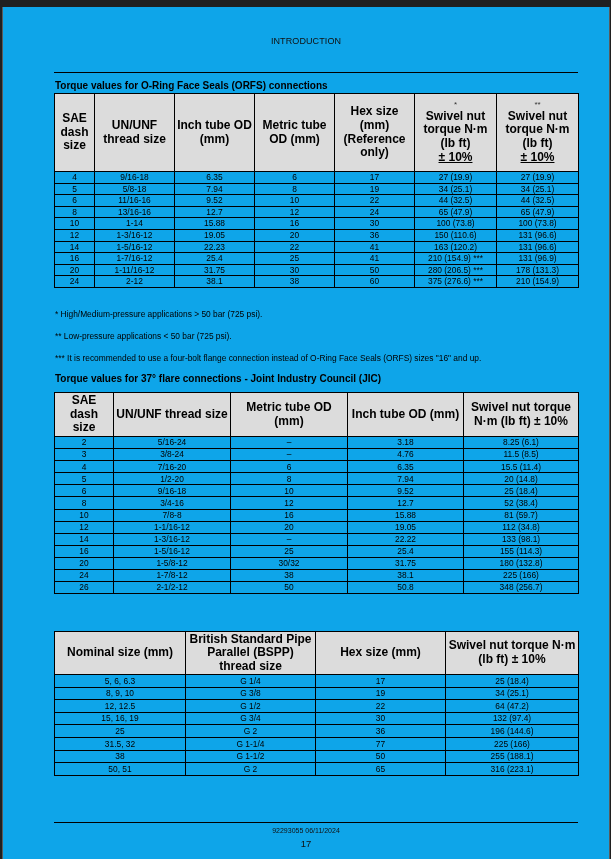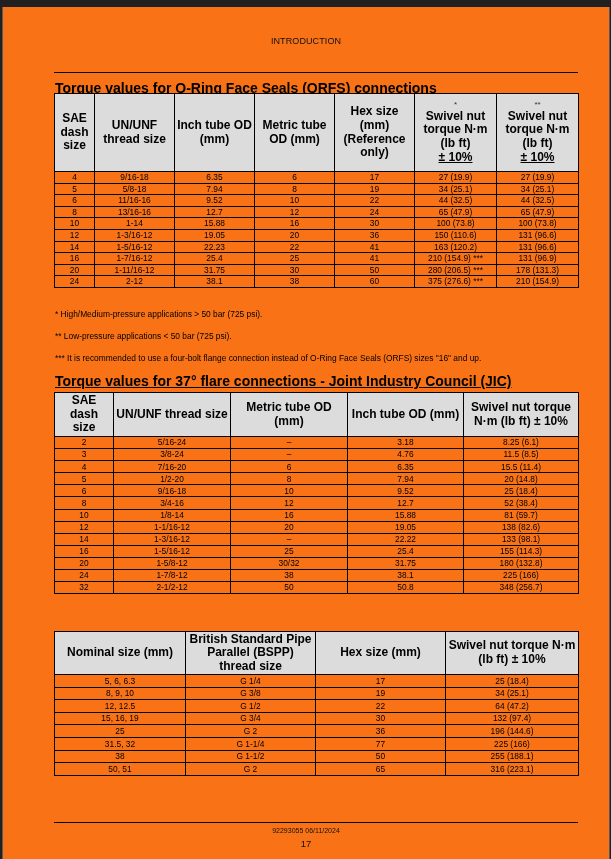--- a/index.html
+++ b/index.html
@@ -7,46 +7,45 @@
     width: 611px; height: 859px;
     background: #202020;
     font-family: "Liberation Sans", sans-serif;
     overflow: hidden;
     position: relative;
   }
   .page {
     position: absolute;
     left: 2px; top: 7px;
     width: 606px; height: 852px;
-    background: #f97316;
+    background: #0ea5e9;
     border-left: 1px solid #5a5a5a;
     border-right: 1px solid #5a5a5a;
   }
   .header-title {
     position: absolute;
     top: 29px; left: 0; right: 0;
     text-align: center;
     font-size: 9px;
     color: #111;
     letter-spacing: 0.1px;
   }
   .top-rule {
     position: absolute;
     left: 51px; width: 524px;
     top: 65px; height: 0;
     border-top: 1px solid #000;
   }
   .caption {
     position: absolute;
     left: 52px;
-    font-size: 14px;
+    font-size: 10px;
     font-weight: bold;
     color: #000;
     white-space: nowrap;
-    text-decoration: underline;
   }
   table.tq {
     position: absolute;
     border-collapse: collapse;
     table-layout: fixed;
     font-size: 8.4px;
     color: #000;
   }
   table.tq th {
     background: #dcdcdc;
@@ -303,31 +302,31 @@
         </tr>
         <tr>
           <td>8</td>
           <td>3/4-16</td>
           <td>12</td>
           <td>12.7</td>
           <td>52 (38.4)</td>
         </tr>
         <tr>
           <td>10</td>
-          <td>1/8-14</td>
+          <td>7/8-8</td>
           <td>16</td>
           <td>15.88</td>
           <td>81 (59.7)</td>
         </tr>
         <tr>
           <td>12</td>
           <td>1-1/16-12</td>
           <td>20</td>
           <td>19.05</td>
-          <td>138 (82.6)</td>
+          <td>112 (34.8)</td>
         </tr>
         <tr>
           <td>14</td>
           <td>1-3/16-12</td>
           <td>–</td>
           <td>22.22</td>
           <td>133 (98.1)</td>
         </tr>
         <tr>
           <td>16</td>
@@ -344,21 +343,21 @@
           <td>180 (132.8)</td>
         </tr>
         <tr>
           <td>24</td>
           <td>1-7/8-12</td>
           <td>38</td>
           <td>38.1</td>
           <td>225 (166)</td>
         </tr>
         <tr>
-          <td>32</td>
+          <td>26</td>
           <td>2-1/2-12</td>
           <td>50</td>
           <td>50.8</td>
           <td>348 (256.7)</td>
         </tr>
       </tbody>
   </table>
 
   <div class="caption" style="top:624px;margin-left:16px;">Torque values for 30° flare, 60° cone connections</div>
   <table class="tq" id="t3">

